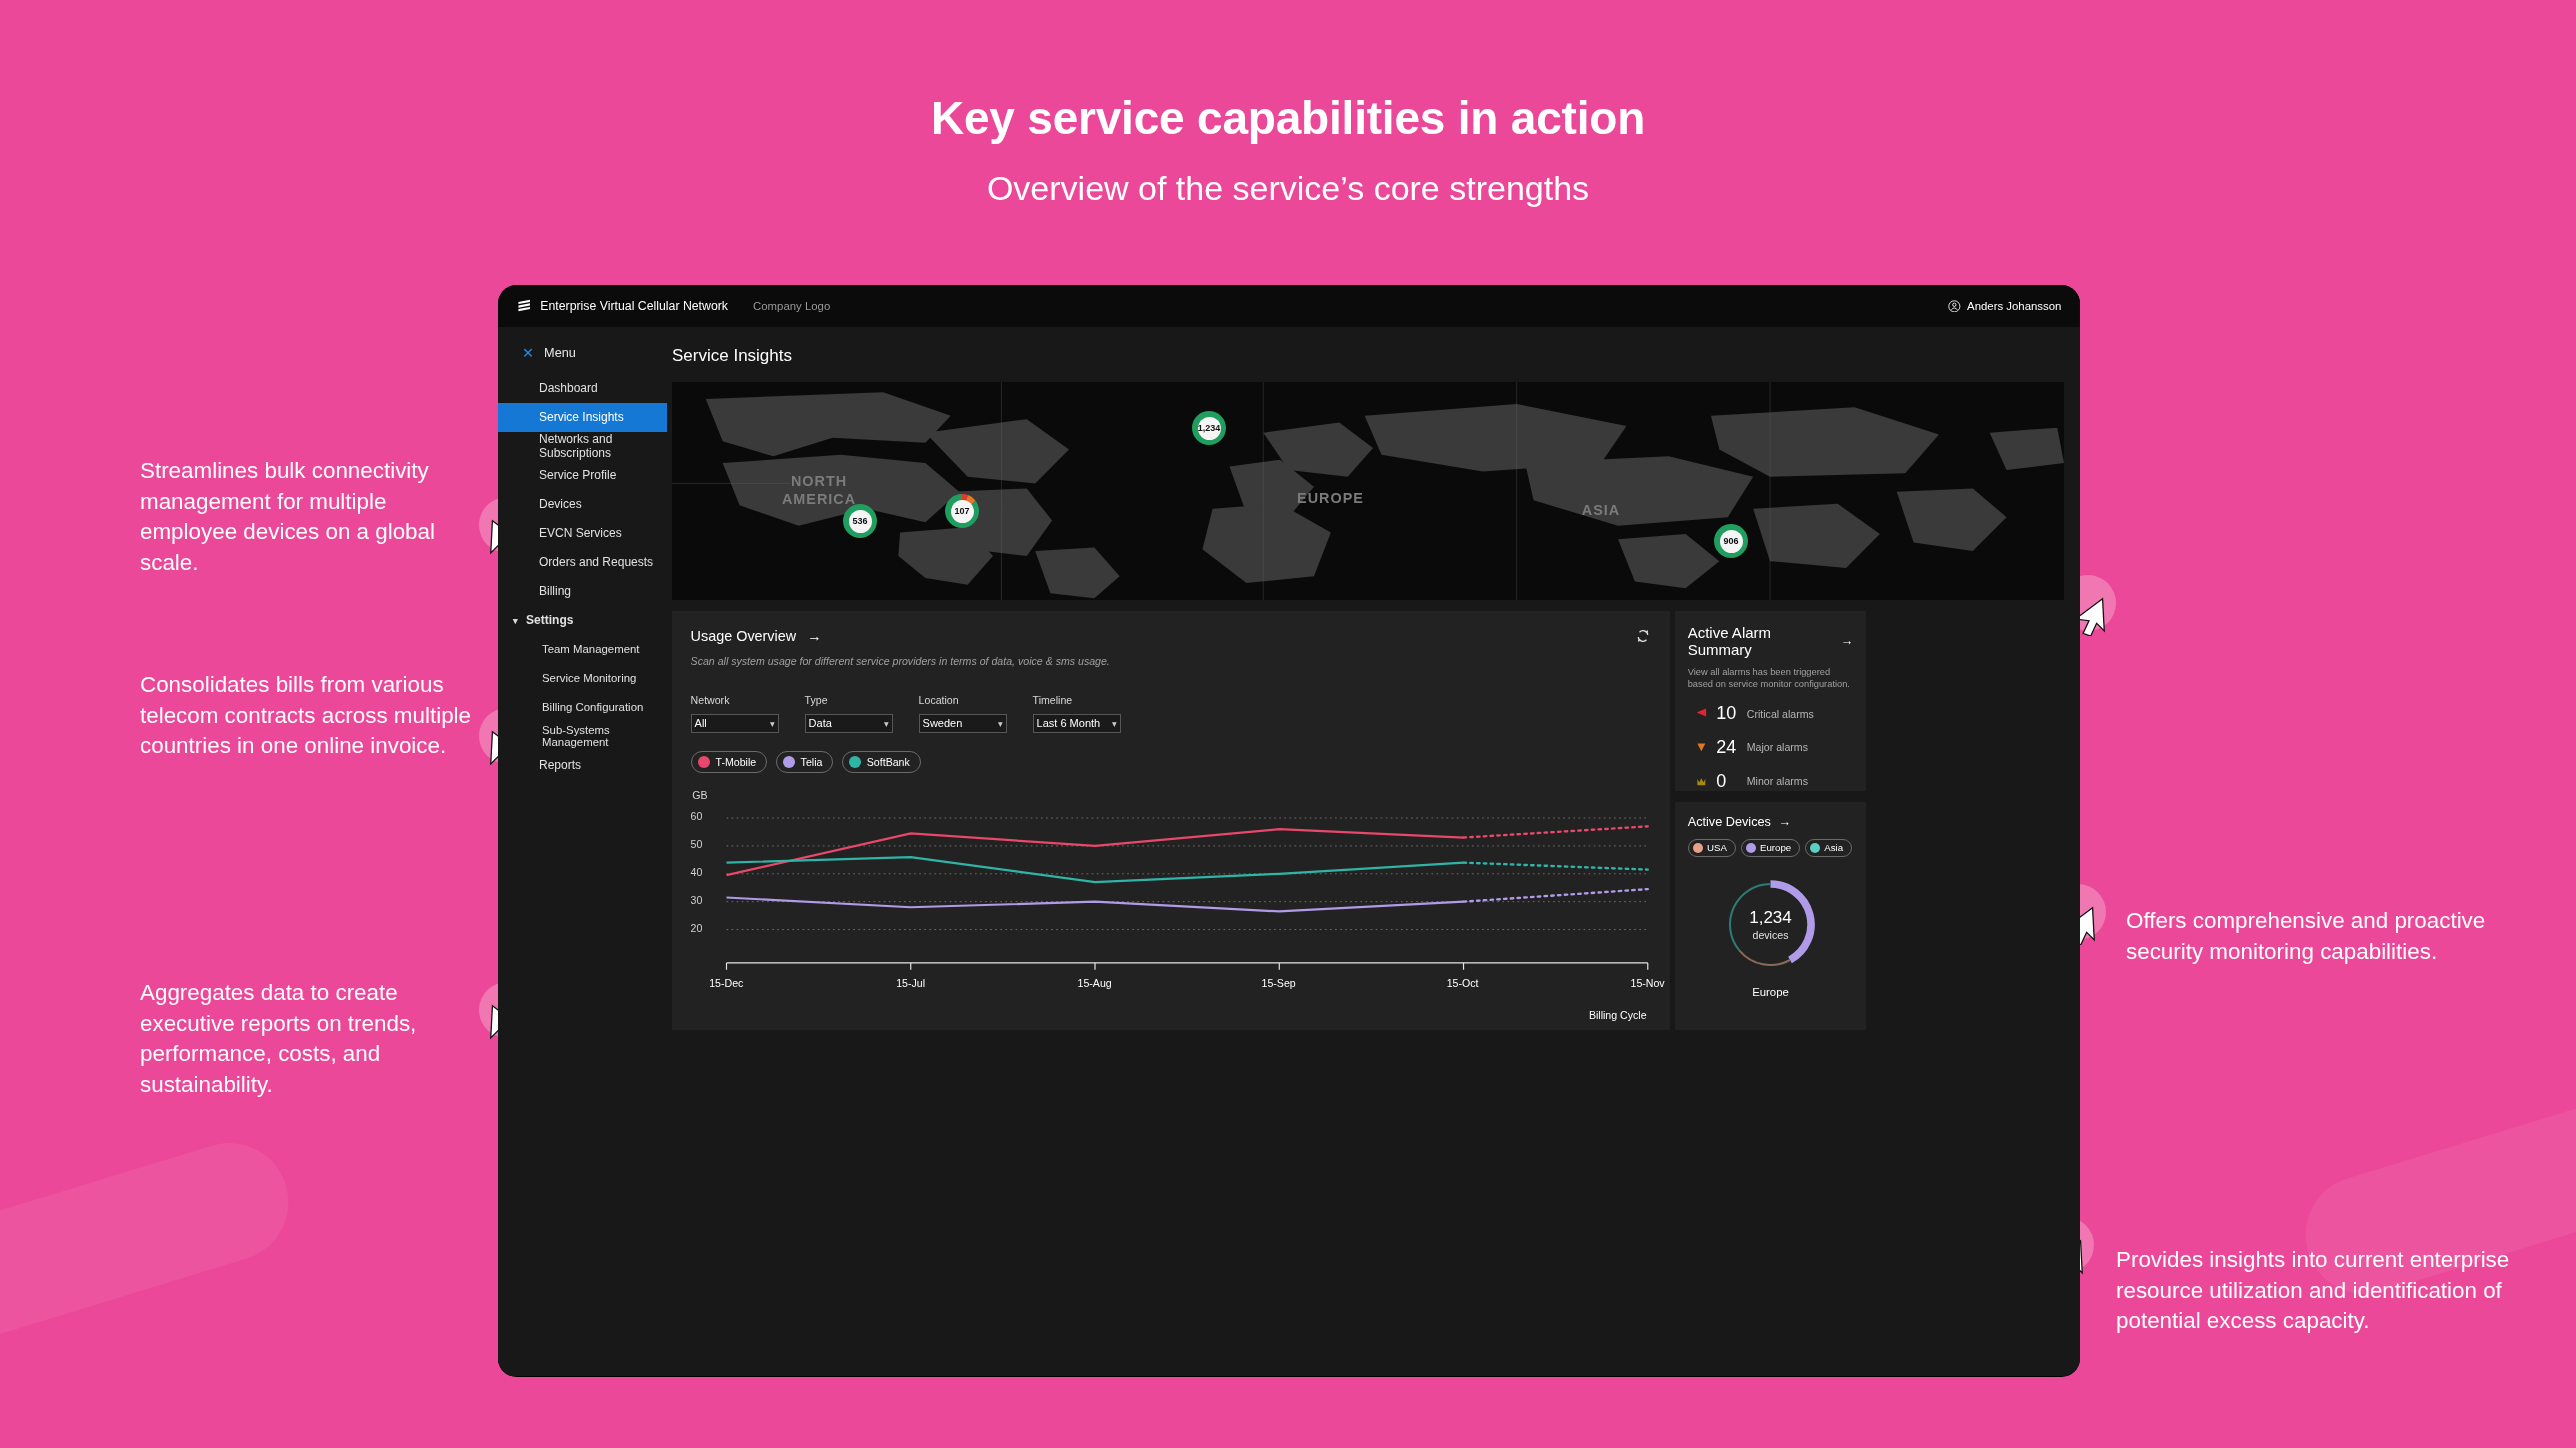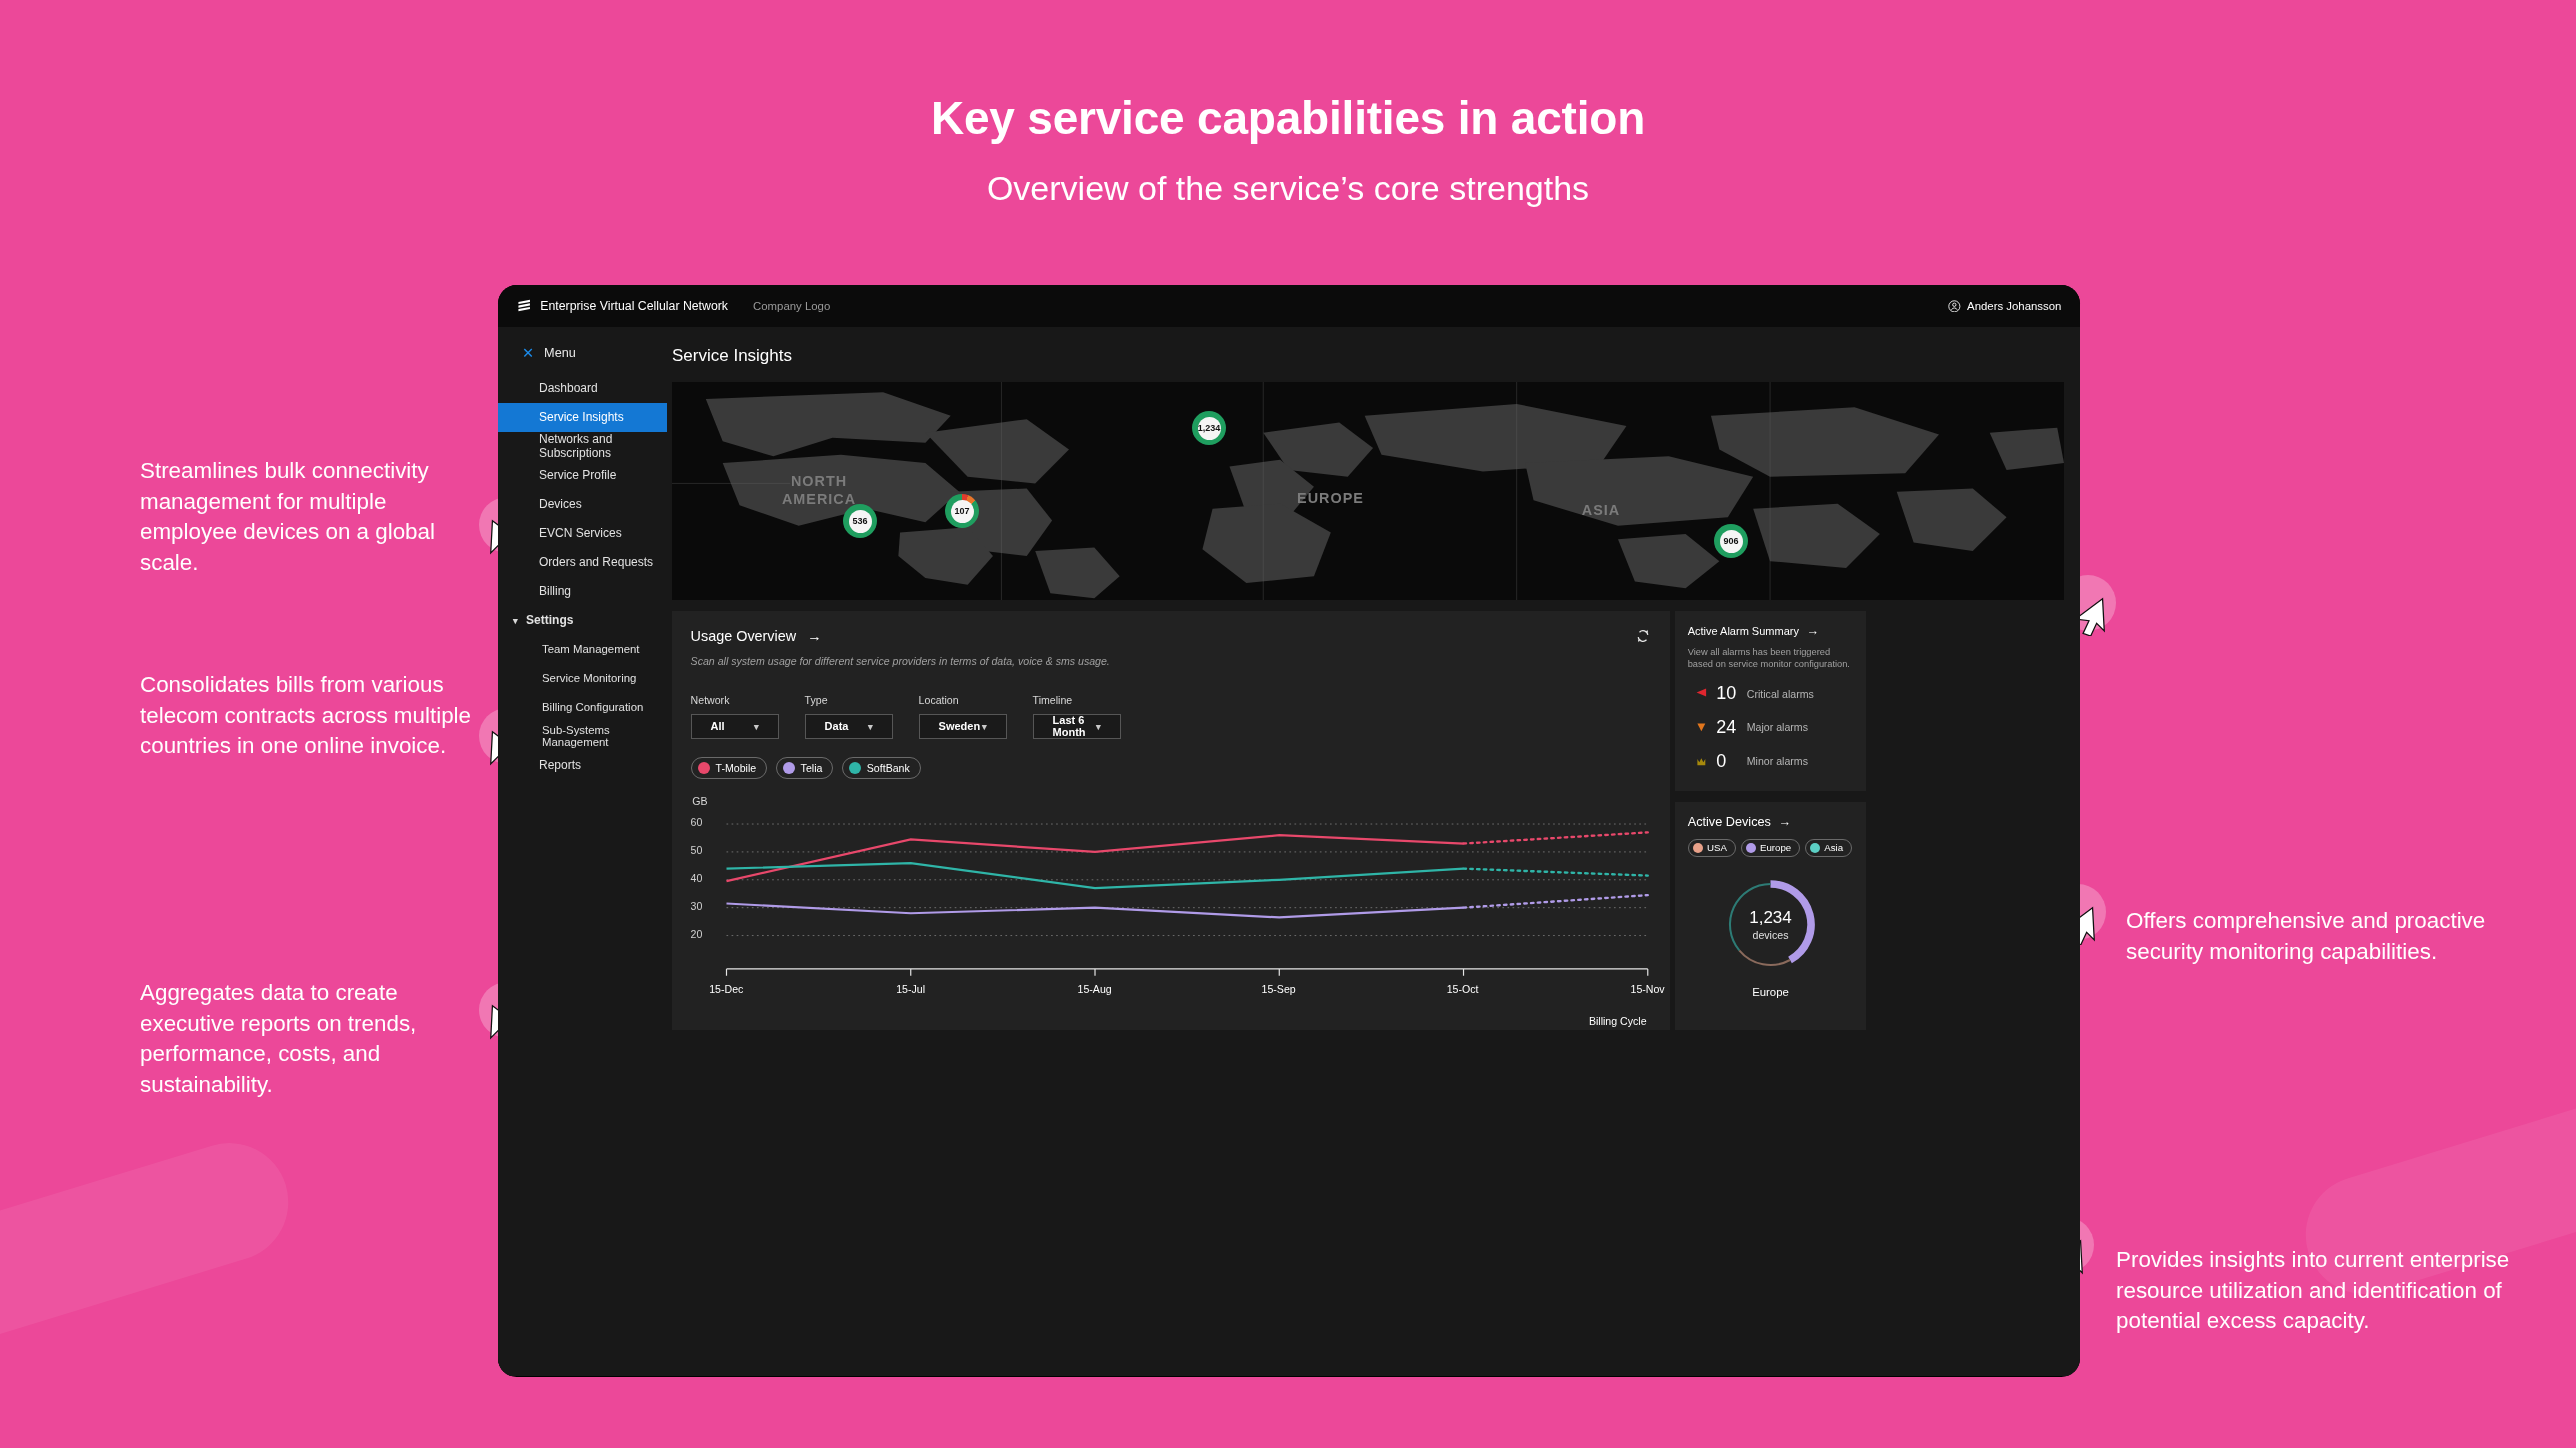--- a/index.html
+++ b/index.html
@@ -130,23 +130,23 @@
   .panel-head { display: flex; align-items: center; }
   .panel-title { color: #ffffff; font-size: 14.4px; }
   .panel-arrow { color: #ffffff; font-size: 14.4px; margin-left: 11px; }
   #refresh-icon { margin-left: auto; width: 16px; height: 16px; }
   #usage-sub { color: #a0a0a0; font-size: 10.6px; margin-top: 11px; font-style: italic; }
 
   #filters { display: flex; gap: 26px; margin-top: 27px; }
   .filter { width: 88px; }
   .filter-label { color: #d8d8d8; font-size: 10.6px; margin-bottom: 7.6px; }
   .filter-box {
-    height: 25px; border: 0.8px solid #565656; background: #1a1a1a;
-    display: flex; align-items: center; padding: 0 19px;
-    color: #ffffff; font-size: 11px; font-weight: bold;
+    height: 19px; border: 0.8px solid #565656; background: #1a1a1a;
+    display: flex; align-items: center; padding: 0 3px;
+    color: #ffffff; font-size: 11px;
   }
   .filter-box .chev { margin-left: auto; color: #c9c9c9; font-size: 9.3px; }
 
   #chips { display: flex; gap: 8.4px; margin-top: 18px; }
   .chip {
     display: flex; align-items: center; gap: 6px; height: 22px;
     border: 0.8px solid #6a6a6a; border-radius: 11px; padding: 0 10px 0 6px;
     color: #ffffff; font-size: 10.6px;
   }
   .chip .swatch { width: 12px; height: 12px; border-radius: 50%; }
@@ -470,21 +470,21 @@
                 <div class="xtick" style="left: 554px; top: 173px;">15-Sep</div>
                 <div class="xtick" style="left: 738px; top: 173px;">15-Oct</div>
                 <div class="xtick" style="left: 923px; top: 173px;">15-Nov</div>
               </div>
             <div id="xaxis-label">Billing Cycle</div>
           </div>
         </div>
 
         <div id="alarm-panel">
           <div class="panel-head">
-            <span class="panel-title" style="font-size:11px">Active Alarm Summary</span>
+            <span class="panel-title" style="font-size:15px">Active Alarm Summary</span>
             <span class="panel-arrow" style="font-size:12.7px;margin-left:7.6px">→</span>
           </div>
           <div id="alarm-sub">View all alarms has been triggered based on service monitor configuration.</div>
 
           <div class="alarm-row">
             <svg class="alarm-flag" viewBox="0 0 16 16">
                 <path d="M14 2 L14 12 L2 7 Z" fill="#e0262f"></path>
               </svg>
             <span class="alarm-count">10</span>
             <span class="alarm-label">Critical alarms</span>

